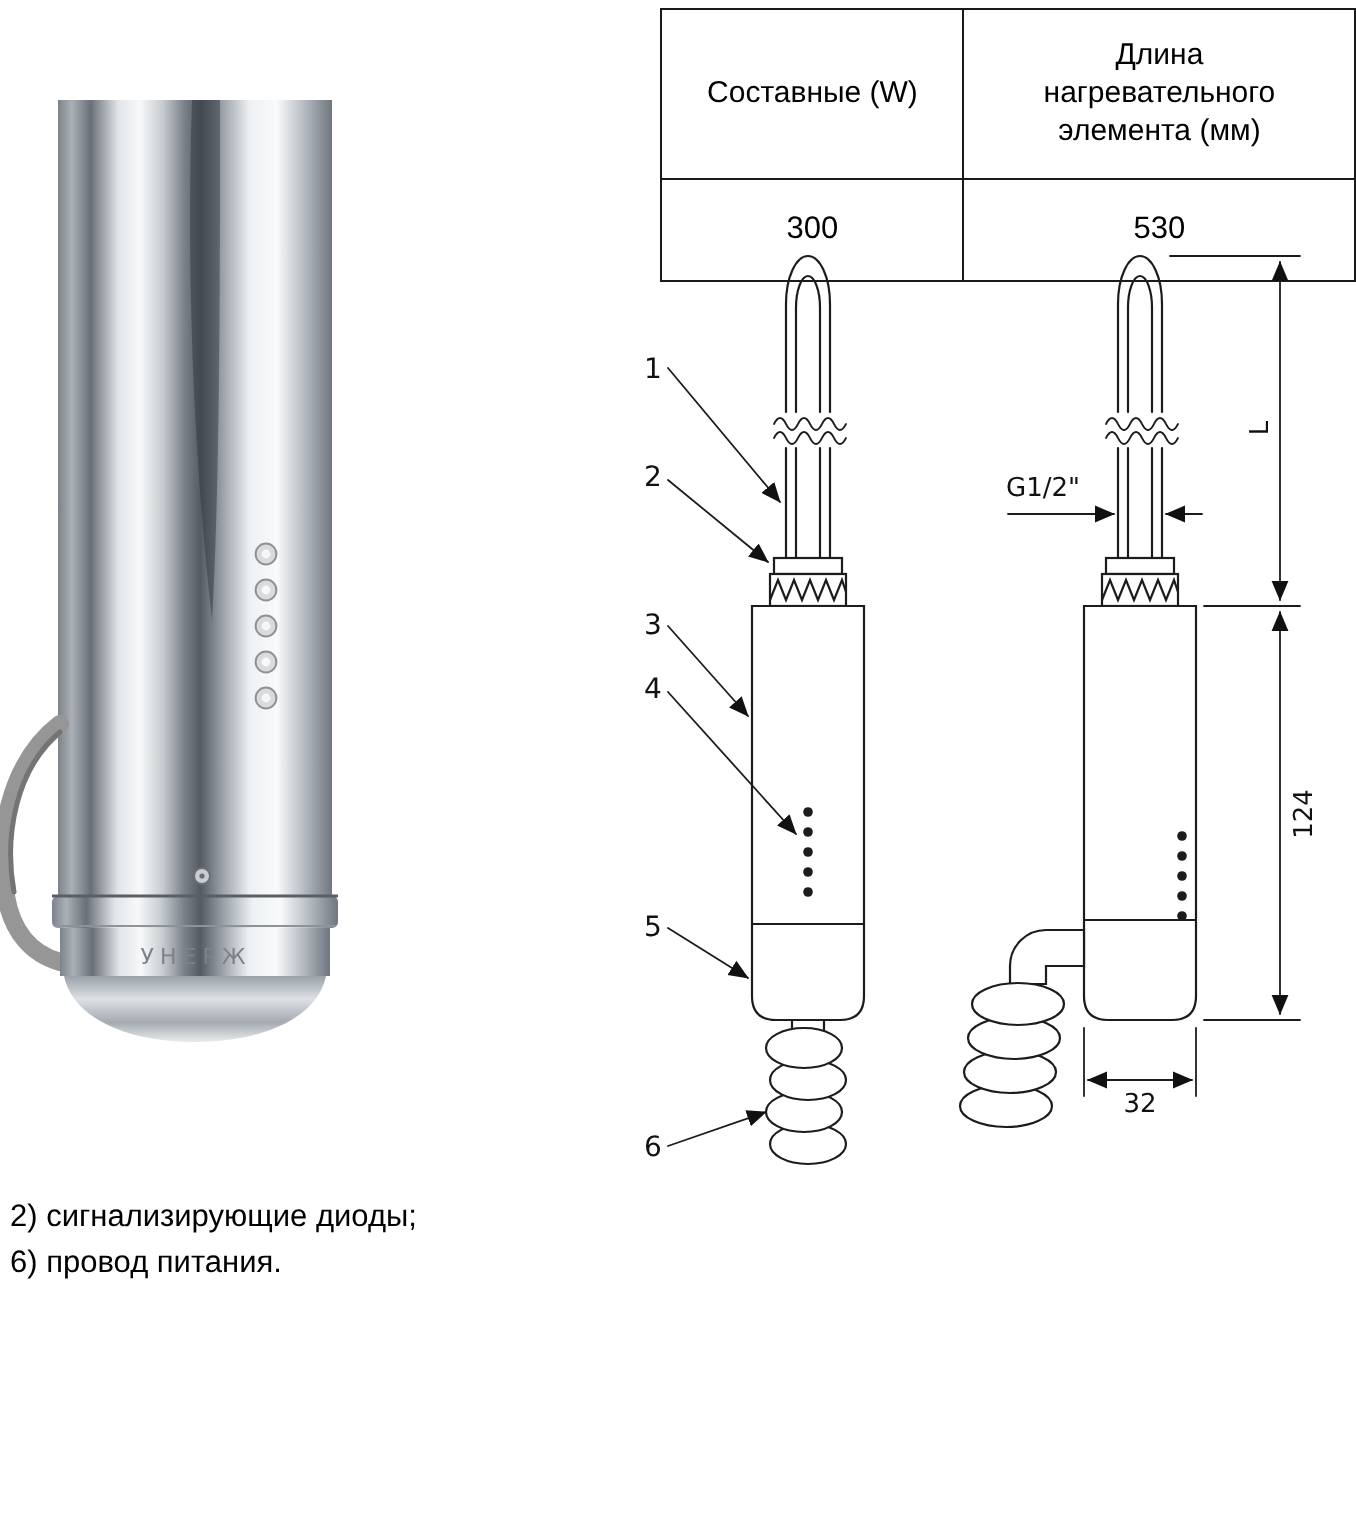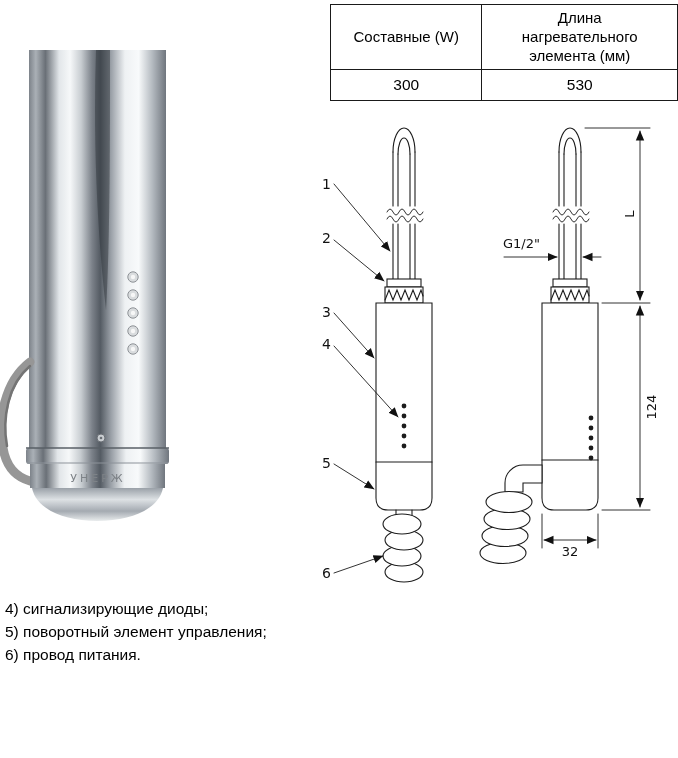--- a/index.html
+++ b/index.html
@@ -6,21 +6,21 @@
   .page{
     position:relative;width:678px;height:758px;background:#ffffff;overflow:hidden;
     font-family:"Liberation Sans","DejaVu Sans",sans-serif;color:#000;
   }
   
   .spec-table{
     position:absolute;left:330px;top:4px;border-collapse:collapse;table-layout:fixed;
   }
   .spec-table th,.spec-table td{
     border:1.6px solid #1a1a1a;text-align:center;vertical-align:middle;
-    padding:4px 6px;background:#fff;
+    padding:14px 6px;background:#fff;
   }
   .spec-table th{font-weight:normal;font-size:15px;line-height:1.25;height:52px;}
   .spec-table td{font-weight:normal;font-size:15.5px;height:22px;}
   .col-power{width:149px;}
   .col-length{width:194px;}
   .wrap-narrow{display:inline-block;max-width:140px;}
   
   .photo{position:absolute;left:0;top:50px;width:180px;height:480px;}
   .photo .brand{
     font:11px "DejaVu Sans",sans-serif;fill:#7d8287;letter-spacing:3px;text-anchor:middle;
@@ -252,18 +252,17 @@
       <text class="dim" x="656" y="407" text-anchor="middle" transform="rotate(-90 656 407)">124</text>
 
       <line class="thin" x1="542" y1="514" x2="542" y2="548"></line>
       <line class="thin" x1="598" y1="514" x2="598" y2="548"></line>
       <line class="thin" x1="544" y1="540" x2="596" y2="540" marker-start="url(#arr)" marker-end="url(#arr)"></line>
       <text class="dim" x="570" y="556" text-anchor="middle">32</text>
     </g>
   </svg>
 
   <div class="legend">
-    <div class="legend-item">4) сигнализирующие диоды;</div>
-    <div class="legend-item">5) поворотный элемент управления;</div>
+    <div class="legend-item">2) сигнализирующие диоды;</div>
     <div class="legend-item">6) провод питания.</div>
   </div>
 
 </div>
 
 </body></html>

